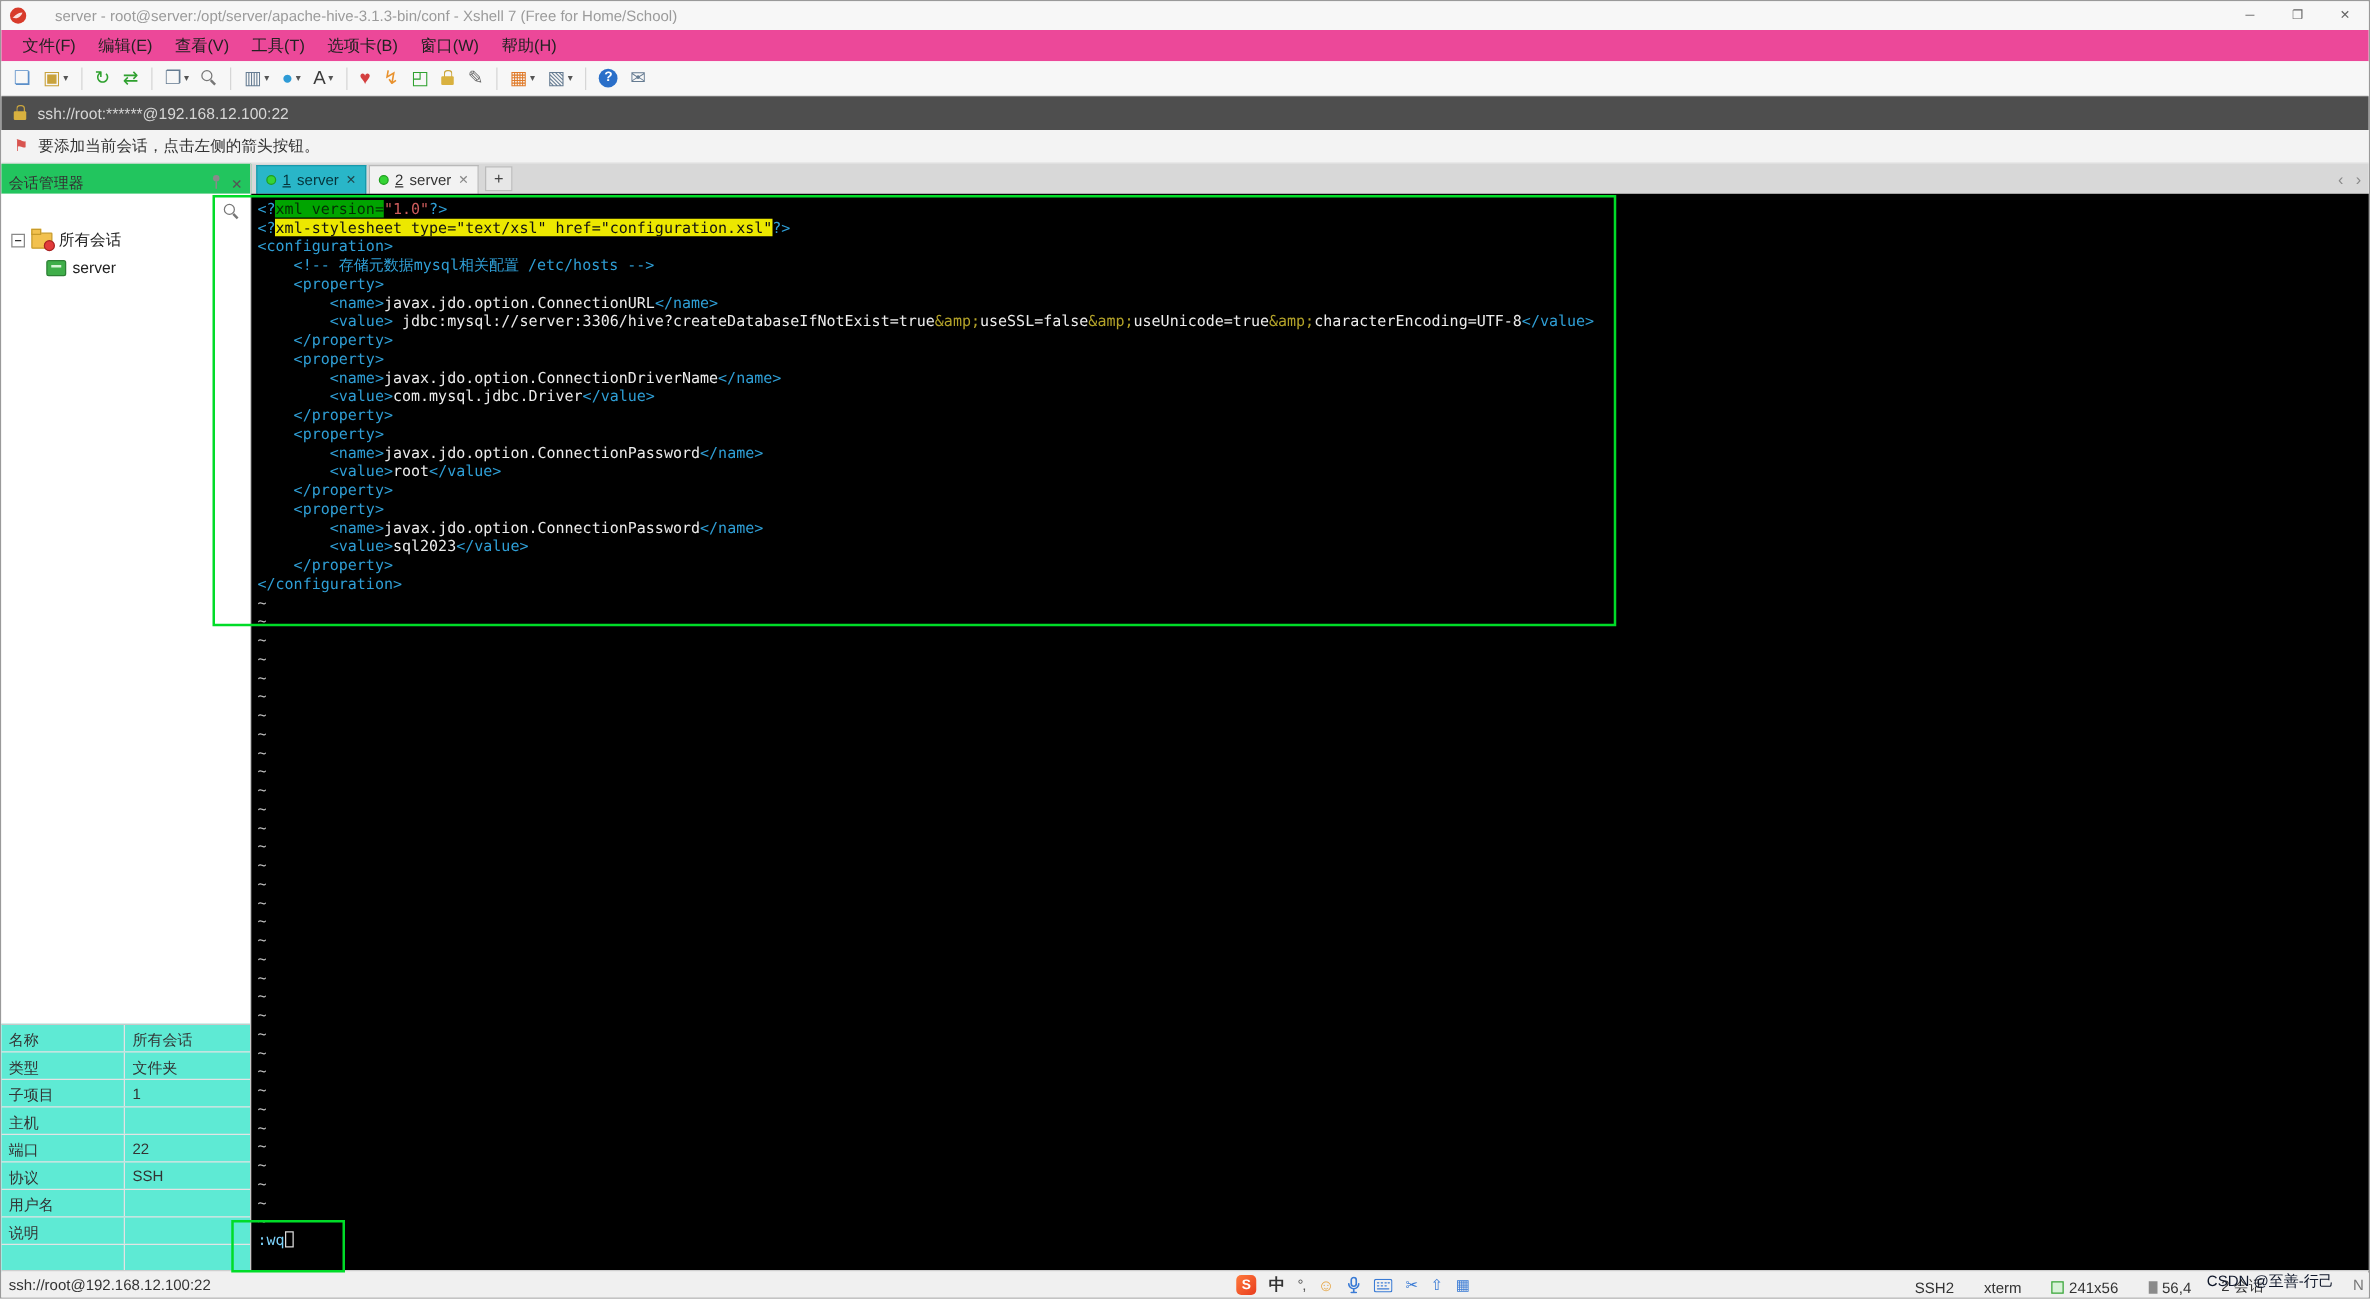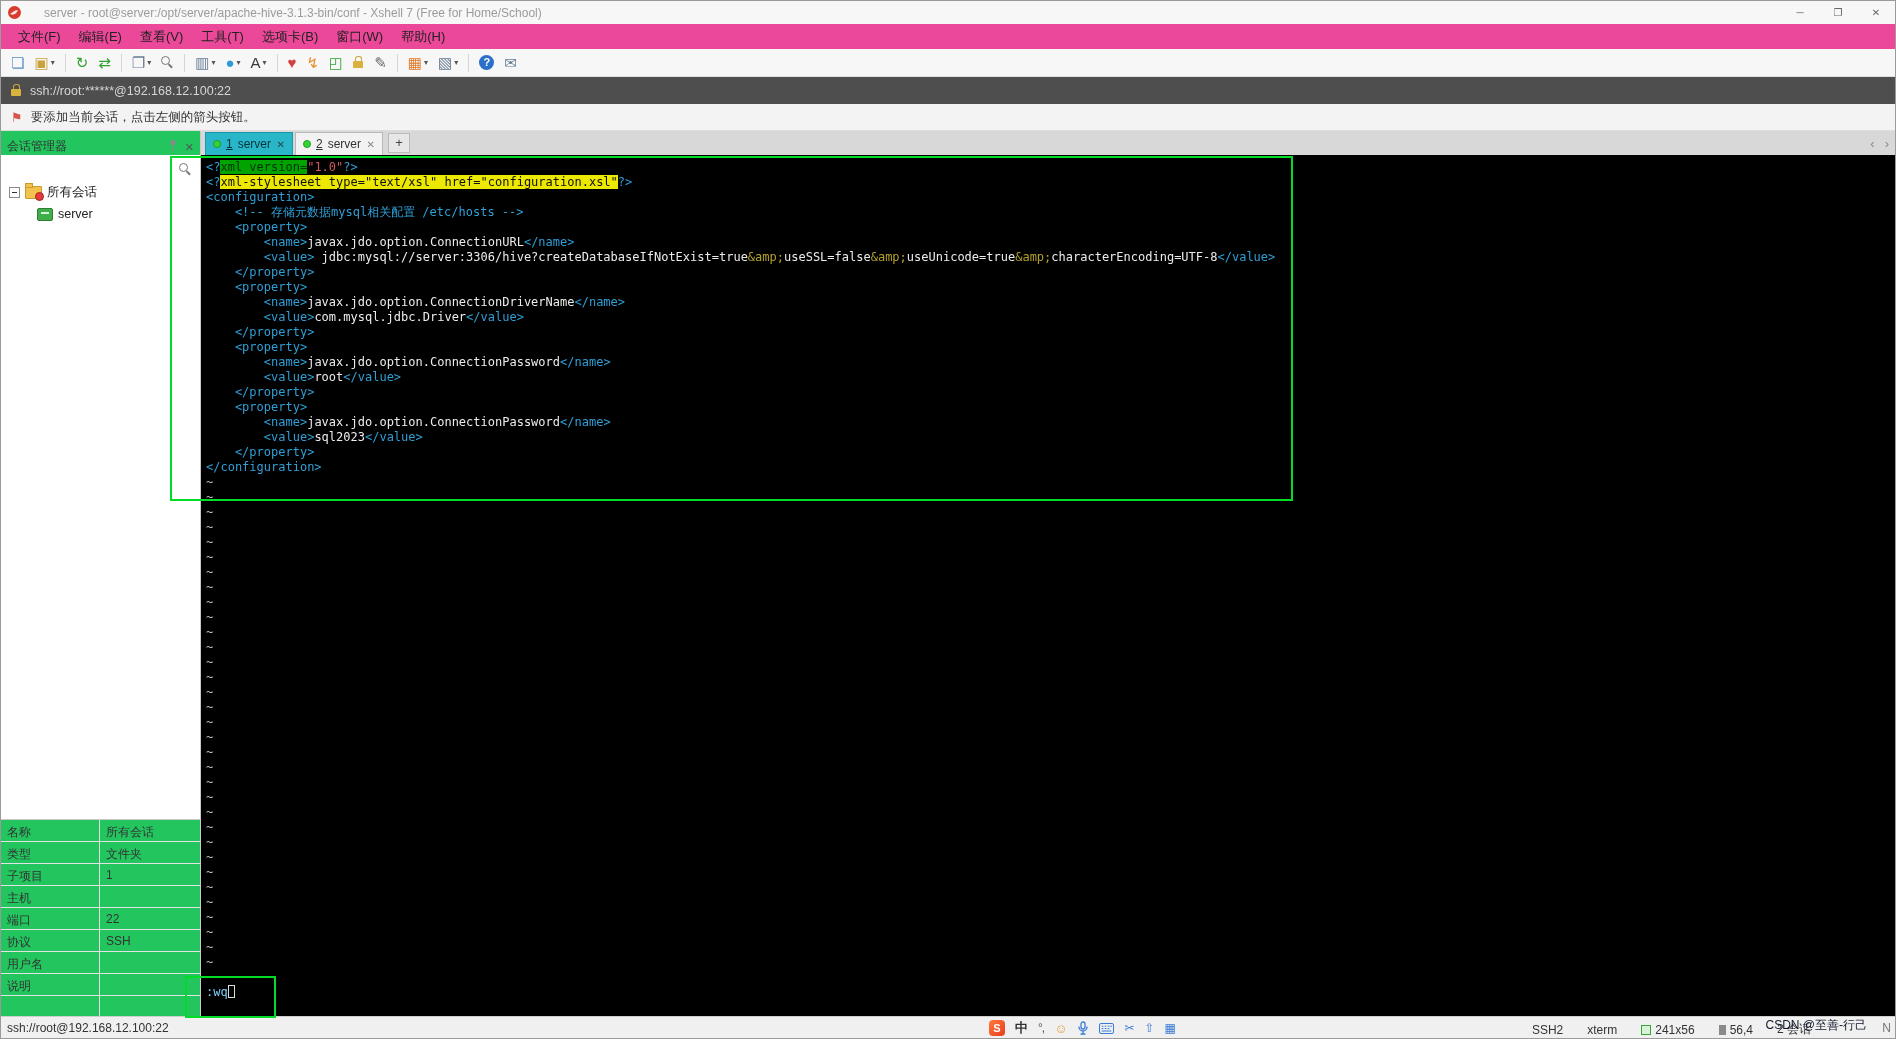--- a/index.html
+++ b/index.html
@@ -62,21 +62,21 @@
   .tree-row{display:flex;align-items:center;gap:5px;height:22px;padding-left:8px;font-size:12.5px;color:#222;}
   .tree-row.child{padding-left:36px;}
   .expander{width:9px;height:9px;border:1px solid #898989;position:relative;background:#fff;box-sizing:content-box;}
   .expander::after{content:"";position:absolute;left:2px;top:4px;width:5px;height:1px;background:#333;}
   .folder-ic{width:15px;height:11px;background:#f2c14e;border:1px solid #c89b2a;border-radius:1px;position:relative;display:inline-block;}
   .folder-ic::before{content:"";position:absolute;left:-1px;top:-4px;width:6px;height:3px;background:#f2c14e;border:1px solid #c89b2a;}
   .folder-ic::after{content:"";position:absolute;right:-3px;bottom:-3px;width:7px;height:7px;border-radius:50%;background:#e23b3b;border:1px solid #a82222;}
   .host-ic{width:14px;height:11px;background:#3fae49;border:1px solid #2c7f34;border-radius:2px;position:relative;display:inline-block;}
   .host-ic::after{content:"";position:absolute;left:3px;top:3px;width:8px;height:2px;background:#d6f5d6;}
 
-  .props{position:absolute;left:0;bottom:0;width:199px;border-top:1px solid #c9c9c9;background:#22c55e;}
+  .props{position:absolute;left:0;bottom:0;width:199px;border-top:1px solid #c9c9c9;background:#5eead4;}
   .prop-row{display:flex;height:22px;border-bottom:1px solid #e3e3e3;font-size:12px;color:#333;box-sizing:border-box;}
   .prop-label{width:99px;border-right:1px solid #e3e3e3;padding:4px 0 0 6px;box-sizing:border-box;}
   .prop-value{flex:1;padding:4px 0 0 6px;box-sizing:border-box;}
 
   
   .term{position:absolute;left:200px;top:154px;width:1696px;height:863px;background:#000;padding:5px 0 0 5px;box-sizing:border-box;font-family:"DejaVu Sans Mono","Liberation Mono",monospace;font-size:12px;line-height:15px;overflow:hidden;}
   .tl{white-space:pre;height:15px;}
   .sg-t{color:#2f9fd6;}
   .sg-w{color:#ececec;}
   .sg-e{color:#b3a229;}

